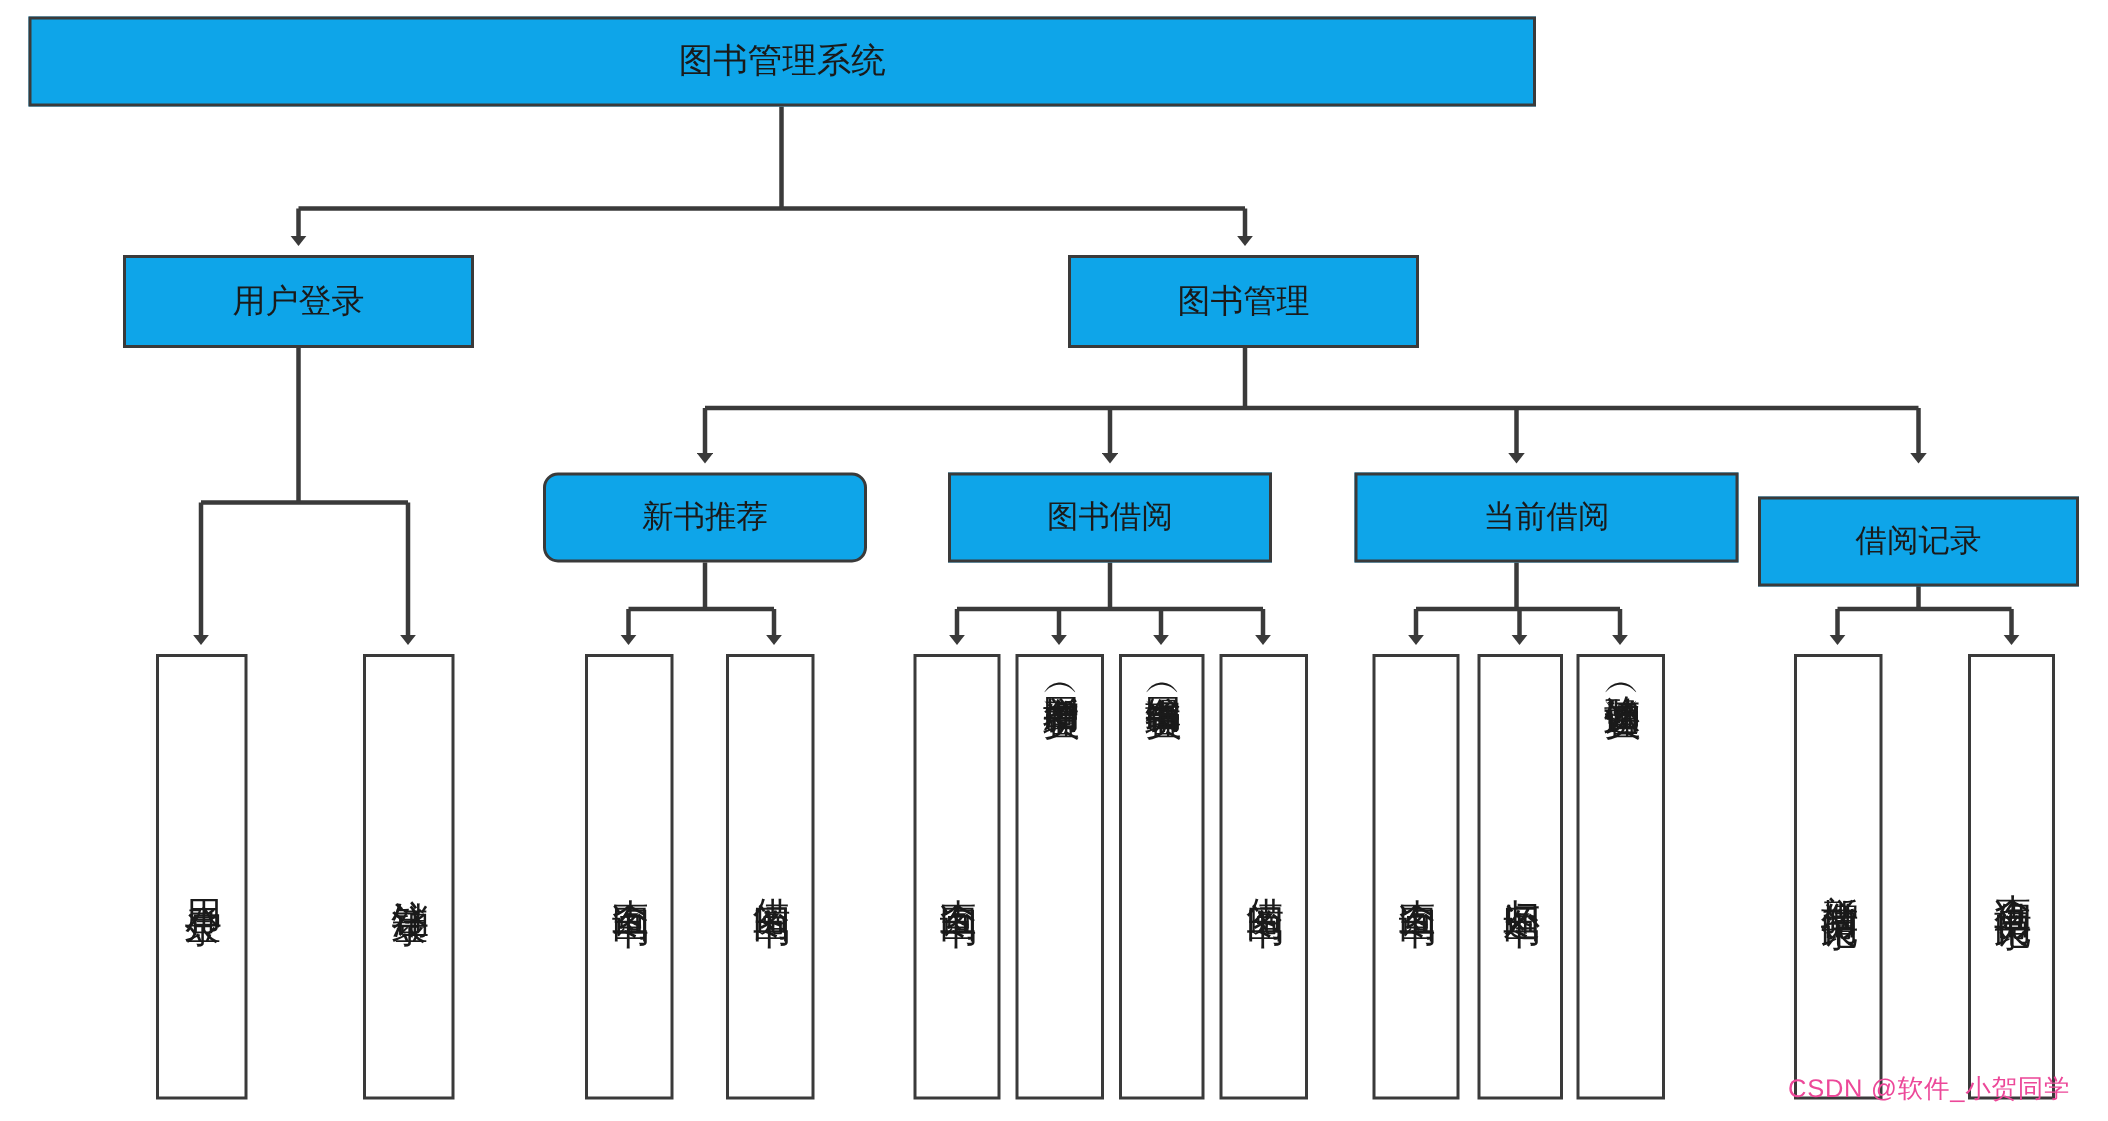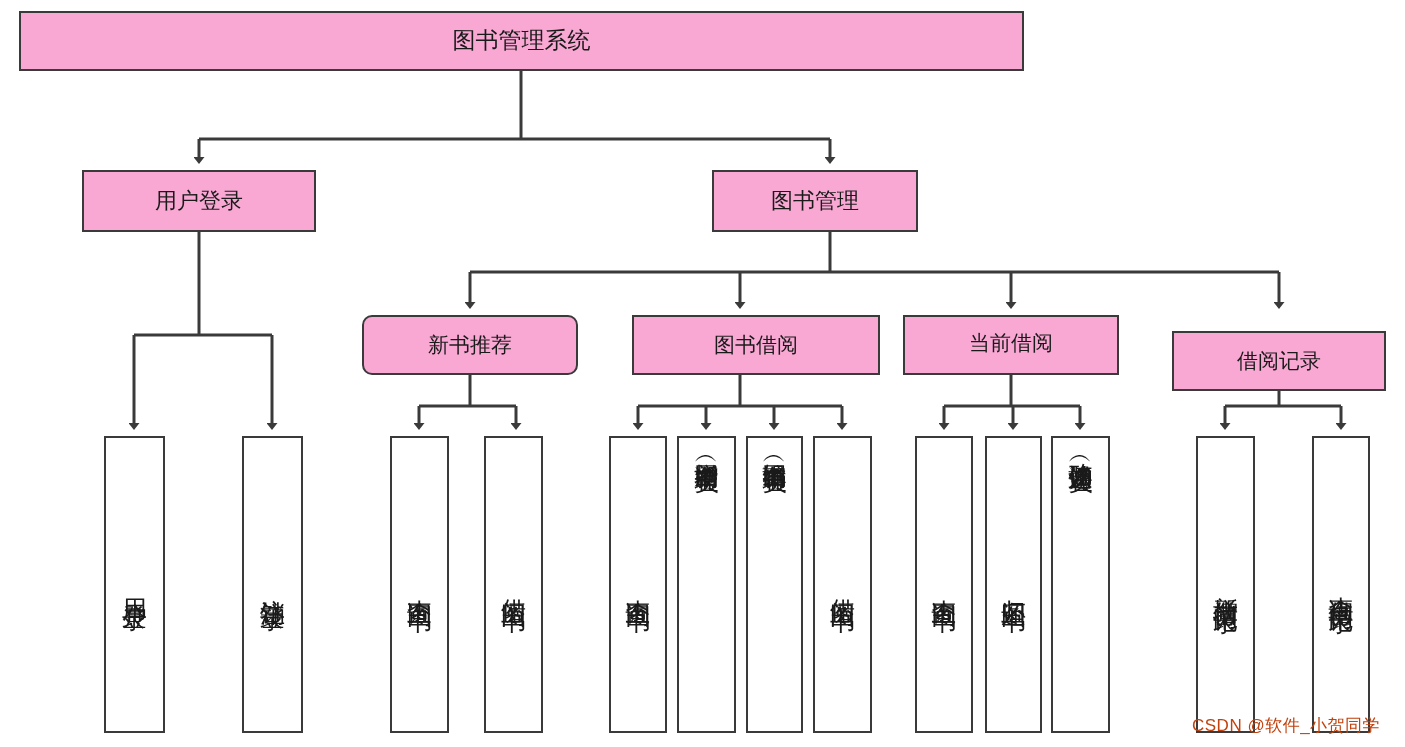--- a/index.html
+++ b/index.html
@@ -21,46 +21,46 @@
     position: absolute;
     left: 0;
     top: 0;
     width: 1405px;
     height: 747px;
     pointer-events: none;
   }
   .node {
     position: absolute;
     box-sizing: border-box;
-    background: #f9a8d4;
+    background: #0ea5e9;
     border: 2px solid #3a3a3a;
     display: flex;
     align-items: center;
     justify-content: center;
     color: #1a1a1a;
   }
   .node .lbl {
     display: block;
     text-align: center;
     line-height: 1.18;
   }
   
   .n-root { left: 19px; top: 11px; width: 1005px; height: 60px; }
   .n-root .lbl { font-size: 23px; }
   
   .n-l2 { height: 62px; }
   .n-l2 .lbl { font-size: 22px; }
   .n-user-login { left: 82px; top: 170px; width: 234px; }
-  .n-book-mgmt  { left: 712px; top: 170px; width: 206px; align-items: center; }
+  .n-book-mgmt  { left: 712px; top: 170px; width: 234px; align-items: center; }
   
   .n-l3 { top: 315px; height: 60px; }
   .n-l3 .lbl { font-size: 21px; }
   .n-new-rec   { left: 362px; width: 216px; border-radius: 10px; }
-  .n-borrow    { left: 632px; width: 248px; }
-  .n-current   { left: 903px; width: 216px; font-family: Liberation Mono, monospace; }
+  .n-borrow    { left: 632px; width: 216px; }
+  .n-current   { left: 903px; width: 256px; }
   .n-record    { left: 1172px; width: 214px; margin-top: 16px; }
   
   .leaf {
     position: absolute;
     top: 436px;
     height: 297px;
     box-sizing: border-box;
     background: #ffffff;
     border: 2px solid #3a3a3a;
     display: flex;
@@ -78,21 +78,21 @@
     color: #1a1a1a;
     white-space: nowrap;
   }
   .leaf.tall .vlbl { font-size: 24px; letter-spacing: 1px; }
   .leaf.center { align-items: center; padding-top: 0; }
   .watermark {
     position: absolute;
     left: 1192px;
     top: 714px;
     font-size: 17px;
-    color: #c2410c;
+    color: #ec4899;
     white-space: nowrap;
     letter-spacing: 0.5px;
   }
 </style>
 </head>
 <body>
 
 <div id="canvas">
 
   <svg class="edges" viewBox="0 0 1405 747">

